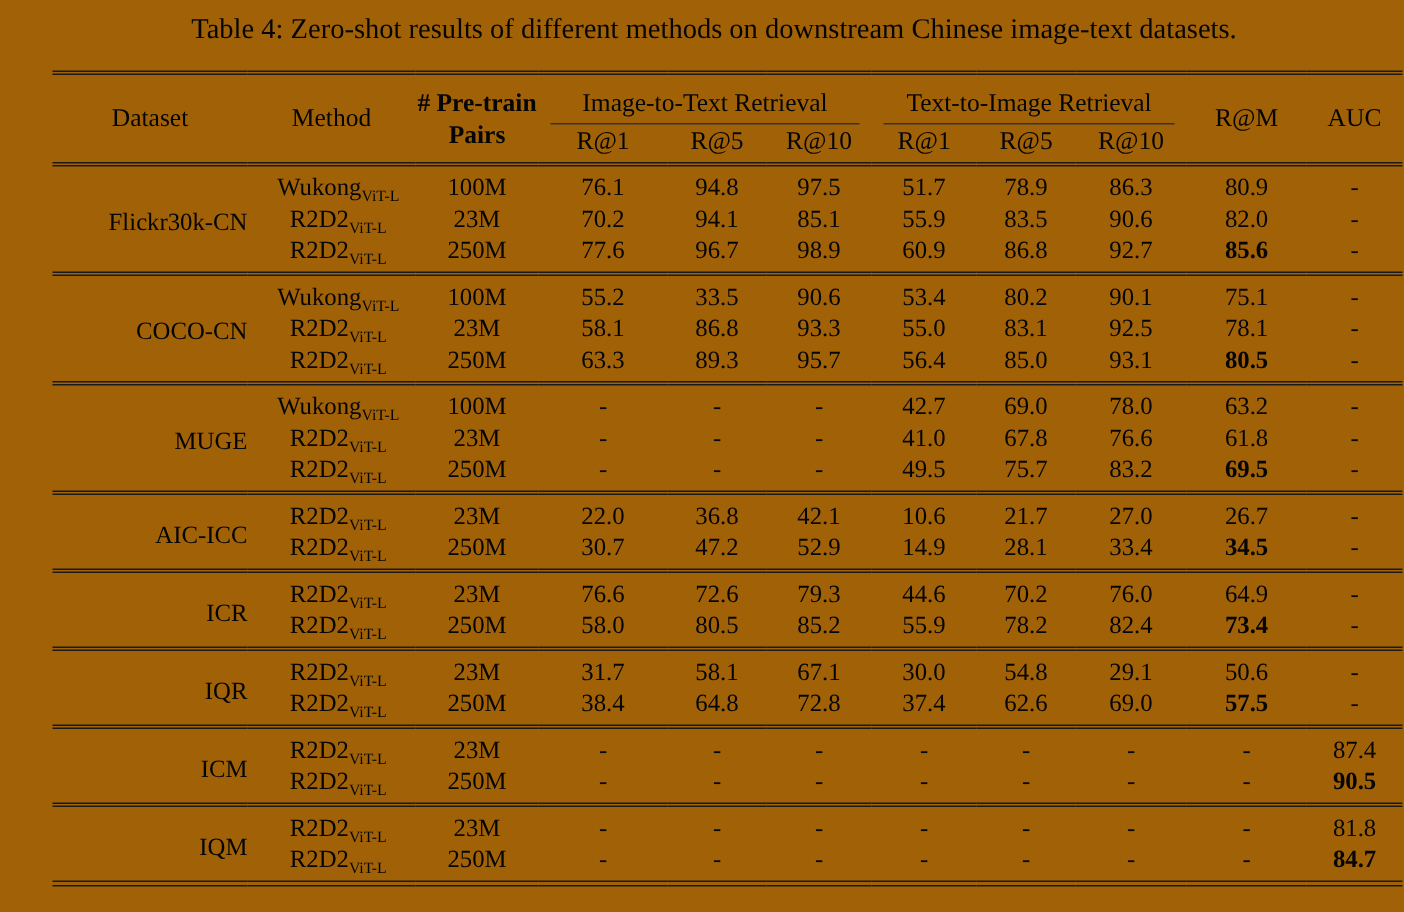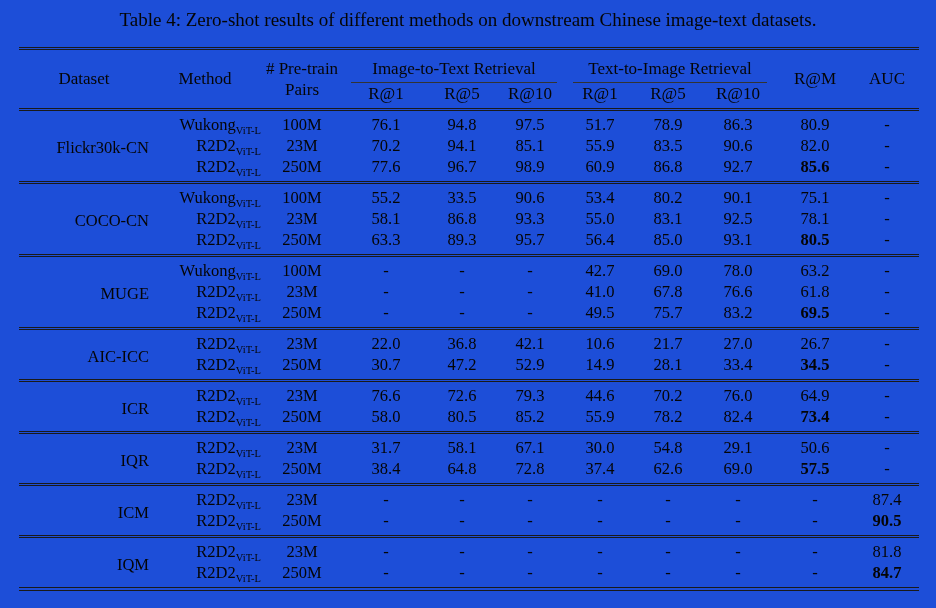--- a/index.html
+++ b/index.html
@@ -3,21 +3,21 @@
 <meta charset="utf-8">
 <style>
   * { margin: 0; padding: 0; box-sizing: border-box; }
   html, body { background: #ffffff; }
   body {
     width: 936px; height: 608px;
     font-family: "Liberation Serif", serif;
     color: #000;
     overflow: hidden;
   }
-  .page { width: 936px; height: 608px; padding-top: 8px; background: #1d4ed8; }
+  .page { width: 936px; height: 608px; padding-top: 8px; background: #a16207; padding-left: 16px; }
   .caption {
     text-align: center;
     font-size: 19px;
     line-height: 24px;
     margin-bottom: 15px;
     color: #050505;
   }
   table.results {
     width: 900px;
     margin-left: 19px;
@@ -32,30 +32,30 @@
   .cmid {
     display: block;
     margin: 0 8px;
     padding: 1px 0 3px 0;
     border-bottom: 1.5px solid #333;
     line-height: 21px;
   }
   tr.h1 { height: 34px; }
   tr.h2 { height: 27px; }
   tr.h2 th { vertical-align: middle; padding-bottom: 3px; }
-  .pairs-h { line-height: 21px; }
+  .pairs-h { line-height: 21px; font-weight: bold; }
   tbody td {
     text-align: center;
     font-size: 16.5px;
     line-height: 21px;
     height: 21px;
     color: #050505;
     vertical-align: middle;
   }
-  tbody td.method { text-align: right; padding-left: 9px; white-space: nowrap; }
+  tbody td.method { text-align: center; padding-left: 9px; white-space: nowrap; }
   tbody td.method sub { font-size: 10.5px; line-height: 0; }
   tbody td.dataset { text-align: right; }
   tbody tr.group-start td { border-top: 3px double #1a1a1a; }
   tbody tr.first-row td { padding-top: 3px; }
   tbody tr.last-row td { padding-bottom: 4px; }
   tbody td.bold { font-weight: 700; }
 </style>
 </head>
 <body>
 

